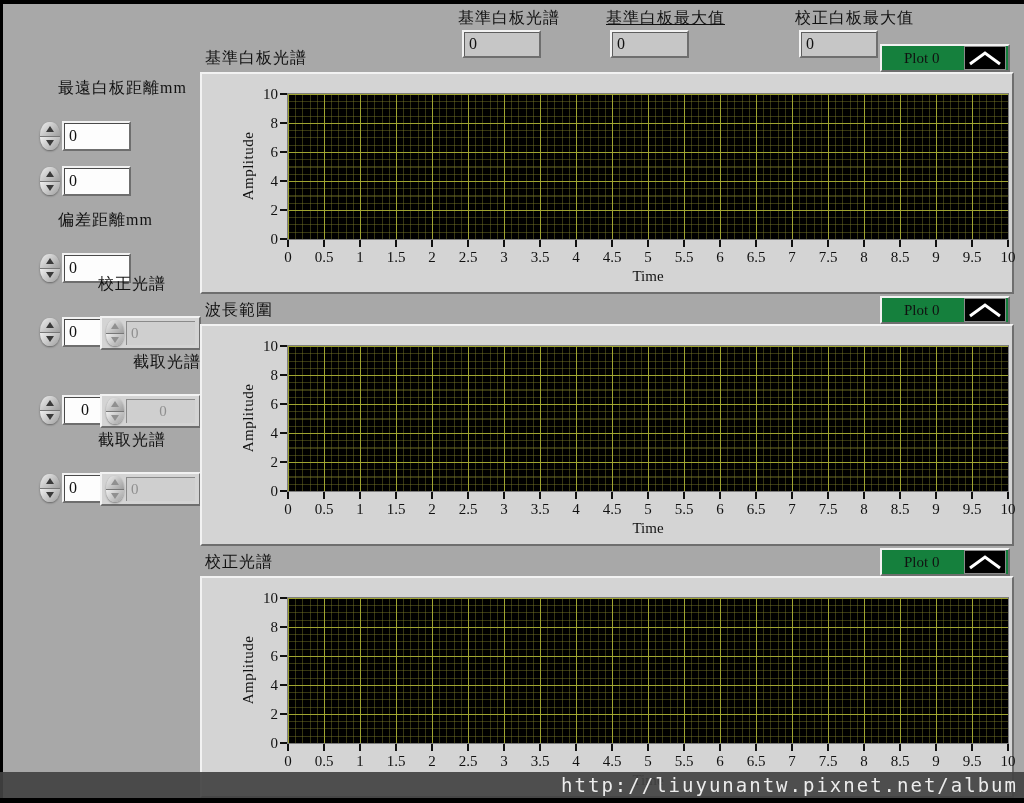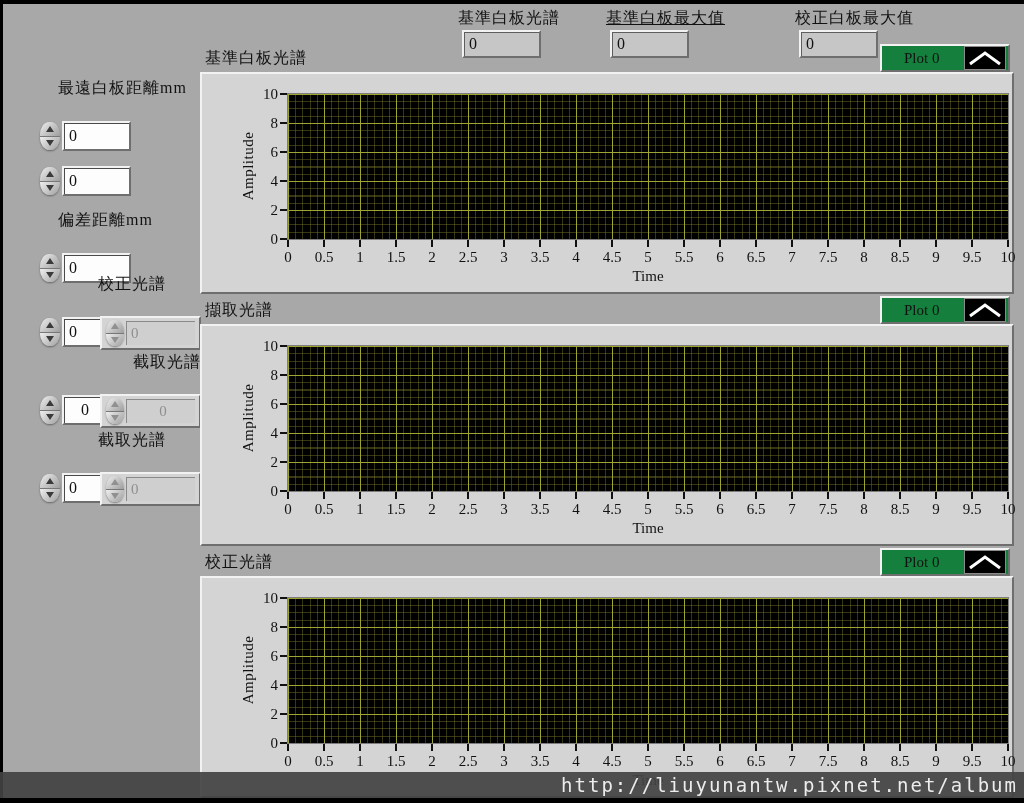--- a/index.html
+++ b/index.html
@@ -266,21 +266,21 @@
           <span>8.5</span>
           <span>9</span>
           <span>9.5</span>
           <span>10</span>
         </div>
       <div class="xlabel-time">Time</div>
     </div>
   </div>
     <div class="graph-block">
     <div class="graph-header">
-      <div class="graph-title">擷取光譜</div>
+      <div class="graph-title">波長範圍</div>
       <div class="legend raised">
         <span class="legend-label">Plot 0</span>
         <span class="legend-icon">
           <svg width="40" height="22" viewBox="0 0 40 22">
             <polyline points="5,17 20,6 35,17" fill="none" stroke="#ffffff" stroke-width="3"></polyline>
           </svg>
         </span>
       </div>
     </div>
     <div class="gpanel raised">

